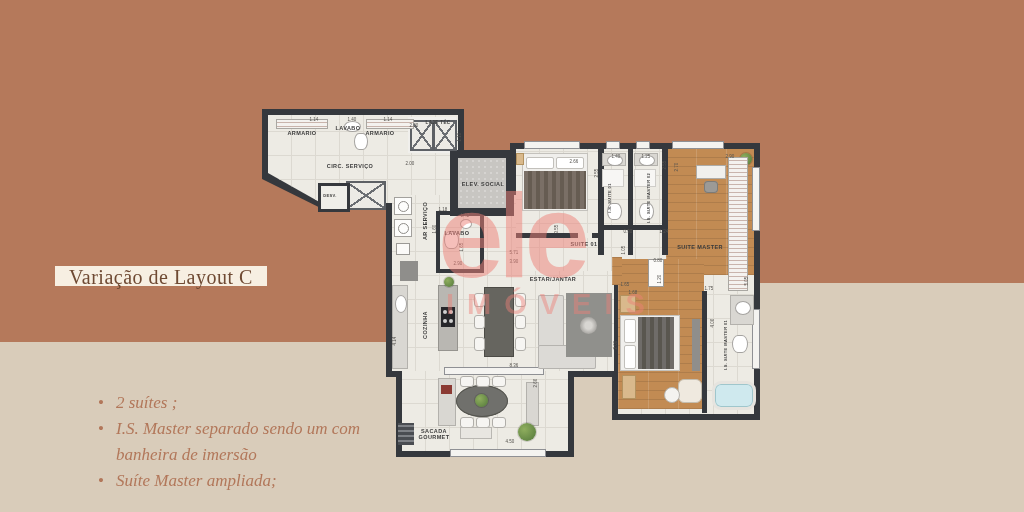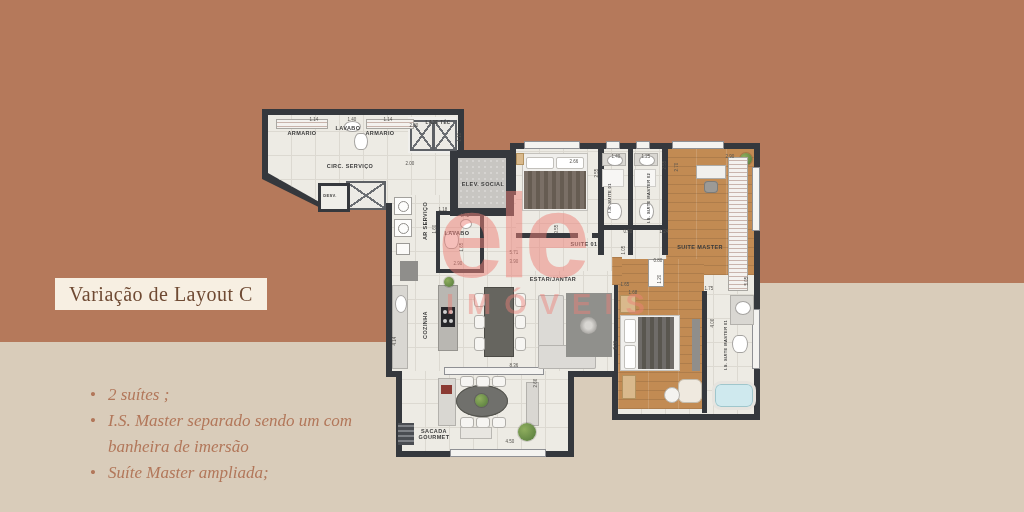--- a/index.html
+++ b/index.html
@@ -6,26 +6,26 @@
   .canvas{position:relative;width:1024px;height:512px;overflow:hidden;font-family:"Liberation Sans",sans-serif;background:var(--c-beige,#d9ccba)}
   .abs,.d{position:absolute}
   .d{display:block}
 
   
   .bg-beige{left:0;top:0;width:1024px;height:512px;background:var(--c-beige)}
   .bg-terra-a{left:0;top:0;width:1024px;height:283px;background:var(--c-terracotta)}
   .bg-terra-b{left:0;top:0;width:600px;height:342px;background:var(--c-terracotta)}
 
   
-  .title-box{left:55px;top:278px;width:212px;height:32px;background:var(--c-title_bg);display:flex;align-items:center;justify-content:center}
+  .title-box{left:55px;top:266px;width:212px;height:20px;background:var(--c-title_bg);display:flex;justify-content:center}
   .title-box span{font-family:"Liberation Serif",serif;font-size:20px;color:var(--c-title_text);letter-spacing:.5px}
 
   
   .notes{left:78px;top:374px;width:310px;color:var(--c-note_text);font-family:"Liberation Serif",serif;font-style:italic;font-size:17px;line-height:26px}
-  .notes ul{list-style:none;margin:8px;padding:0}
+  .notes ul{list-style:none;margin:16px;padding:0}
   .notes li{position:relative;padding-left:22px}
   .notes li:before{content:"•";position:absolute;left:4px;font-style:normal}
   .footnote{padding-left:22px}
 
   
   .plan{left:262px;top:95px;width:500px;height:368px}
   .wall{background:var(--c-wall)}
   .floor{background-color:var(--c-floor);background-image:repeating-linear-gradient(0deg,transparent 0 23px,var(--c-floor_grid) 23px 24px),repeating-linear-gradient(90deg,transparent 0 23px,var(--c-floor_grid) 23px 24px)}
   .floor-plain{background:#f0efec}
   .concrete{background:var(--c-concrete);background-image:radial-gradient(rgba(255,255,255,.25) 1px,transparent 1px);background-size:6px 6px}

